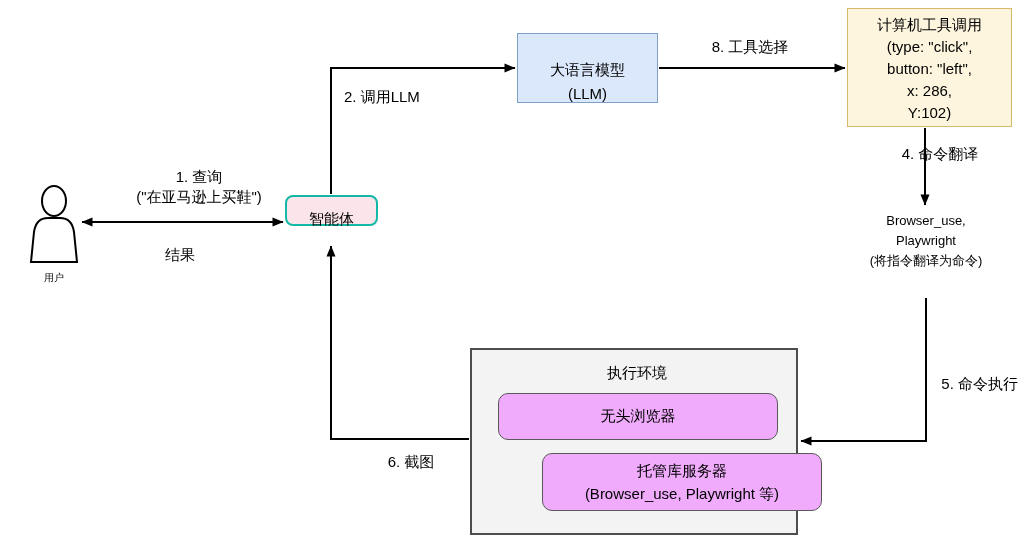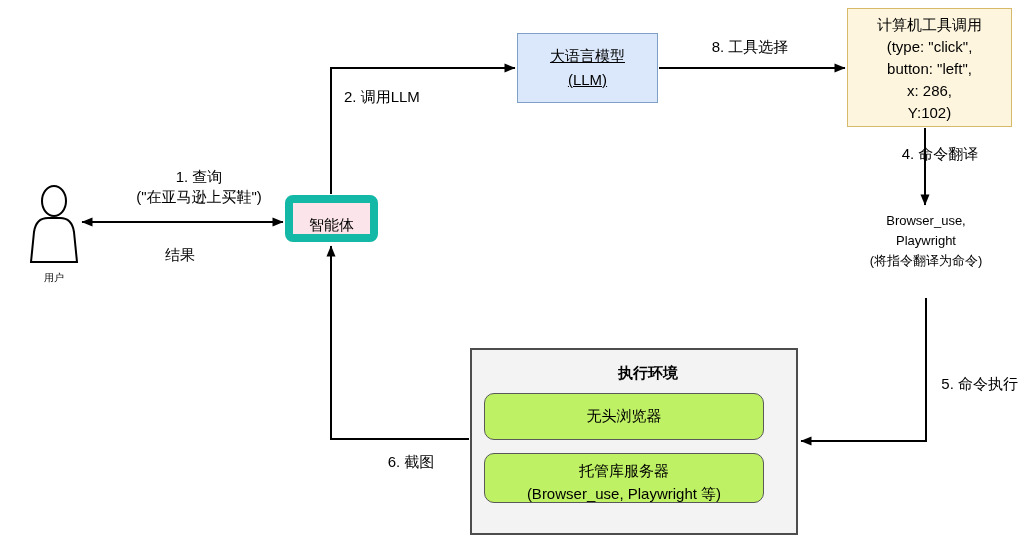--- a/index.html
+++ b/index.html
@@ -19,64 +19,62 @@
     width: 1024px; height: 547px;
     pointer-events: none;
   }
   .node {
     position: absolute;
     text-align: center;
     font-size: 15px;
     line-height: 22px;
   }
   .box-agent {
-    left: 285px; top: 195px; width: 93px; height: 47px;
+    left: 285px; top: 195px; width: 93px; height: 31px;
     background: #fce5ea;
-    border: 8px solid #14b8a6;
+    border: 2px solid #14b8a6;
     border-radius: 8px;
     line-height: 43px;
   }
   .box-llm {
     left: 517px; top: 33px; width: 141px; height: 70px;
     background: #dbe8fb;
     border: 1.5px solid #7e9fc6;
-    padding-top: 10px;
+    padding-top: 24px;
     line-height: 24px;
-    text-decoration: underline;
   }
   .box-tool {
     left: 847px; top: 8px; width: 165px; height: 119px;
     background: #fdf5dd;
     border: 1.5px solid #d6b969;
     padding-top: 5px;
     line-height: 22px;
   }
   .box-env {
     left: 470px; top: 348px; width: 328px; height: 187px;
     background: #f3f3f3;
     border: 2px solid #4d4d4d;
   }
   .env-title {
     position: absolute;
-    left: 14px; top: 12px; width: 100%;
+    left: 3px; top: 12px; width: 100%;
     text-align: center;
     font-size: 15px;
-    font-weight: bold;
   }
   .env-inner {
     position: absolute;
-    left: 12px; width: 280px;
-    background: #bef264;
+    left: 26px; width: 280px;
+    background: #f0abfc;
     border: 1.5px solid #595959;
     border-radius: 10px;
     text-align: center;
     font-size: 15px;
   }
   .env-inner-1 { top: 43px; height: 47px; line-height: 44px; }
-  .env-inner-2 { top: 103px; height: 50px; line-height: 23px; padding-top: 5px; }
+  .env-inner-2 { top: 103px; height: 58px; line-height: 23px; padding-top: 5px; margin-left: 44px; }
   .free-text {
     position: absolute;
     font-size: 15px;
     line-height: 20px;
     text-align: center;
     white-space: nowrap;
   }
   .lib-block {
     position: absolute;
     left: 840px; top: 211px; width: 172px;

